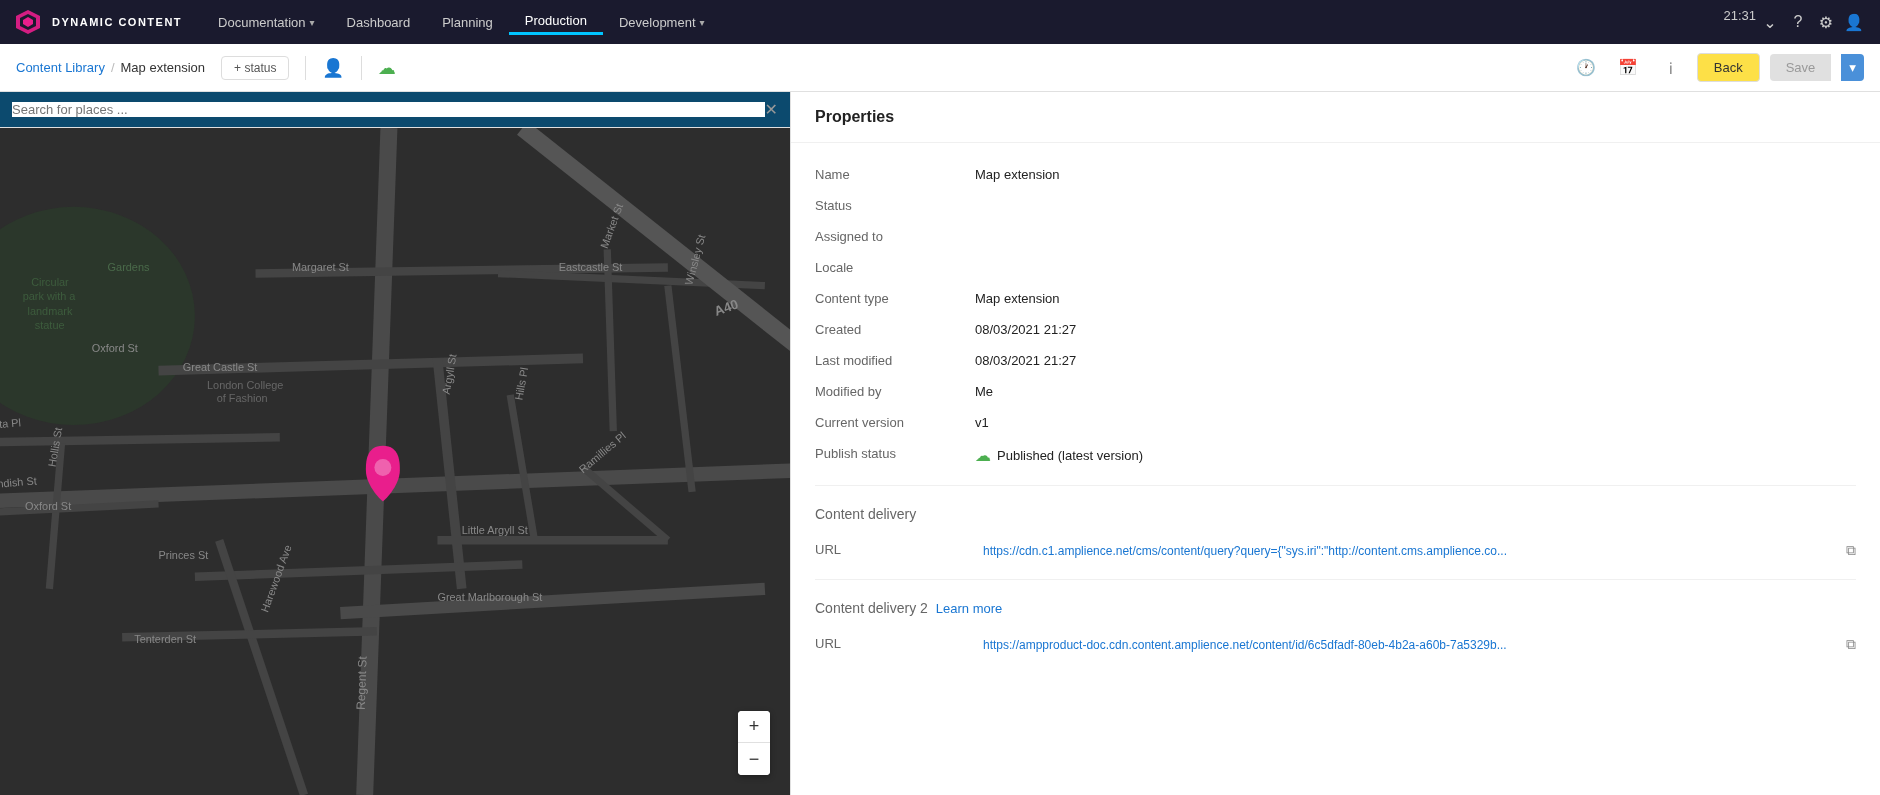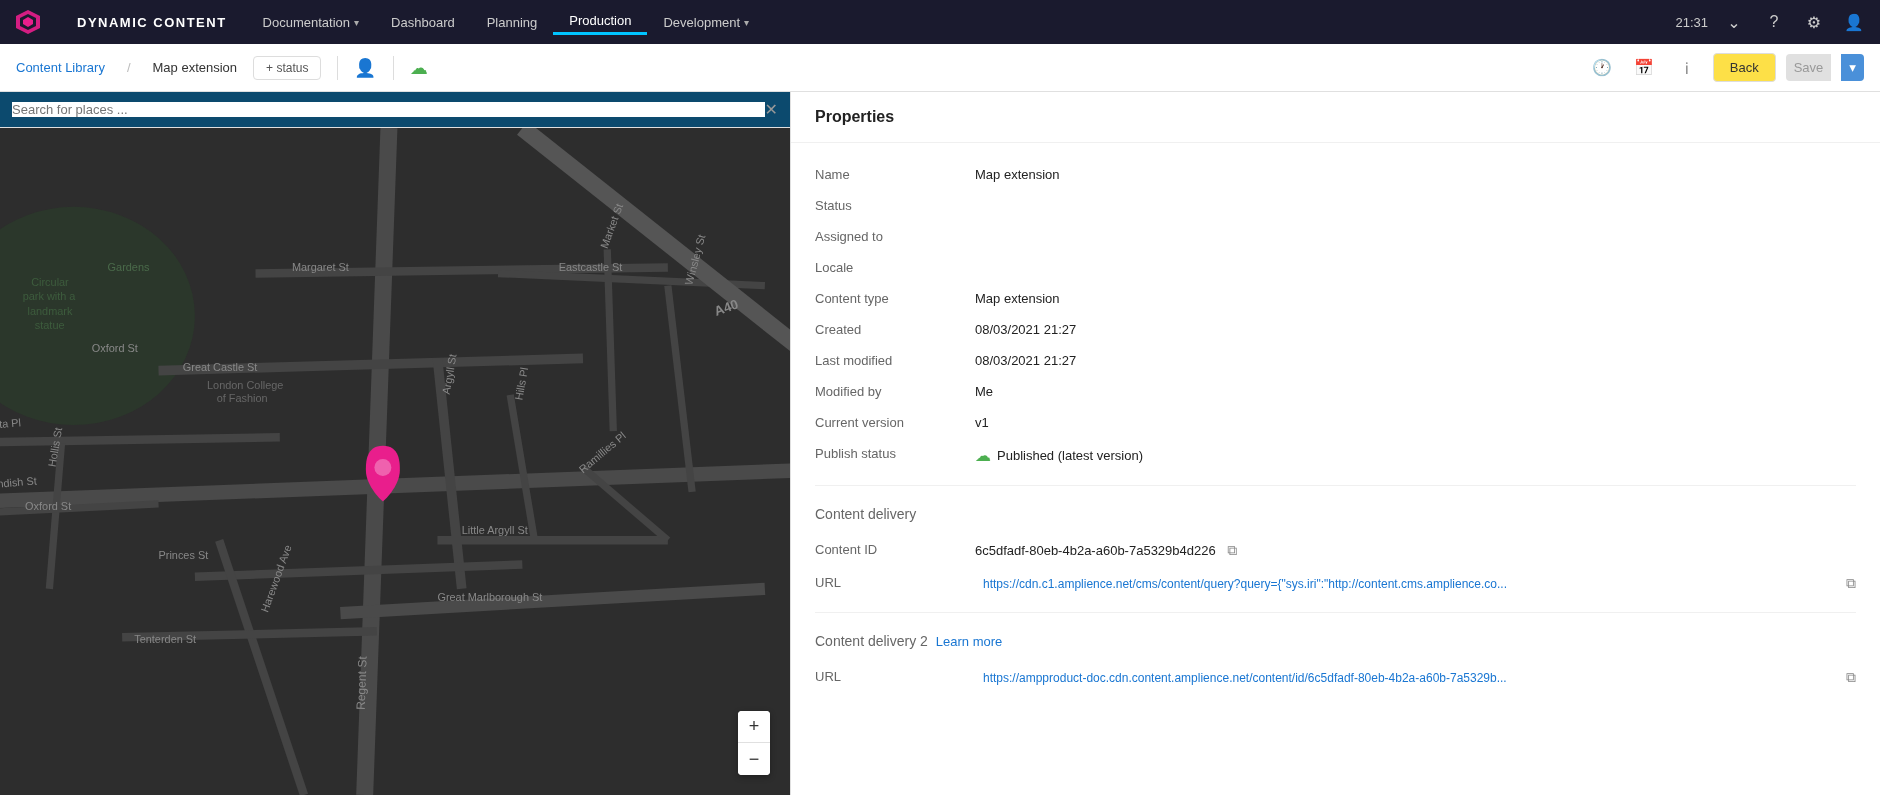--- a/index.html
+++ b/index.html
@@ -21,25 +21,24 @@
       align-items: center;
       gap: 8px;
       margin-right: 20px;
     }
     .logo-icon {
       width: 32px;
       height: 32px;
     }
     .logo-text {
       color: #fff;
-      font-size: 13px;
+      font-size: 11px;
       font-weight: 700;
       letter-spacing: 1.5px;
       text-transform: uppercase;
-      margin-left: 25px;
     }
     .nav-items {
       display: flex;
       align-items: center;
       height: 100%;
       flex: 1;
     }
     .nav-item {
       color: #ccc;
       font-size: 13px;
@@ -54,22 +53,21 @@
     .nav-item.active {
       color: #fff;
       border-bottom: 3px solid #00c4ff;
     }
     .nav-item .chevron {
       font-size: 10px;
       color: #aaa;
     }
     .nav-right {
       display: flex;
-      align-items: center;
-      gap: 12px;
+      gap: 0;
       margin-left: auto;
     }
     .nav-right .time {
       color: #ccc;
       font-size: 13px;
     }
     .nav-icon-btn {
       color: #ccc;
       cursor: pointer;
       font-size: 16px;
@@ -87,21 +85,21 @@
       height: 48px;
       display: flex;
       align-items: center;
       padding: 0 16px;
       border-bottom: 1px solid #e0e0e0;
       gap: 8px;
     }
     .breadcrumb {
       display: flex;
       align-items: center;
-      gap: 22px;
+      gap: 6px;
       font-size: 13px;
       color: #666;
     }
     .breadcrumb .sep { color: #bbb; }
     .breadcrumb .current { color: #333; font-weight: 500; }
     .status-btn {
       border: 1px solid #ddd;
       border-radius: 4px;
       padding: 4px 12px;
       font-size: 12px;
@@ -152,21 +150,21 @@
       border-radius: 4px;
       padding: 6px 16px;
       font-size: 13px;
       color: #333;
       cursor: pointer;
     }
     .save-btn {
       background: #e0e0e0;
       border: none;
       border-radius: 4px 0 0 4px;
-      padding: 6px 8px;
+      padding: 6px 16px;
       font-size: 13px;
       color: #999;
       cursor: not-allowed;
     }
     .save-dropdown {
       background: #4a90d9;
       border: none;
       border-radius: 0 4px 4px 0;
       padding: 6px 8px;
       color: #fff;
@@ -569,27 +567,20 @@
             <span class="cloud-green">☁</span>
             <span>Published (latest version)</span>
           </span>
         </span>
       </div>
 
       <div class="divider"></div>
 
       <div class="section-title">Content delivery</div>
 
-      <div class="prop-row">
-        <span class="prop-label">Content ID</span>
-        <span class="prop-value">
-          <span>6c5dfadf-80eb-4b2a-a60b-7a5329b4d226</span>
-          <span class="copy-icon">⧉</span>
-        </span>
-      </div>
 
       <div class="url-row">
         <span class="url-label">URL</span>
         <span class="url-value-wrap">
           <a class="prop-value link" href="#">https://cdn.c1.amplience.net/cms/content/query?query={"sys.iri":"http://content.cms.amplience.co...</a>
           <span class="copy-icon">⧉</span>
         </span>
       </div>
 
       <div class="divider"></div>

